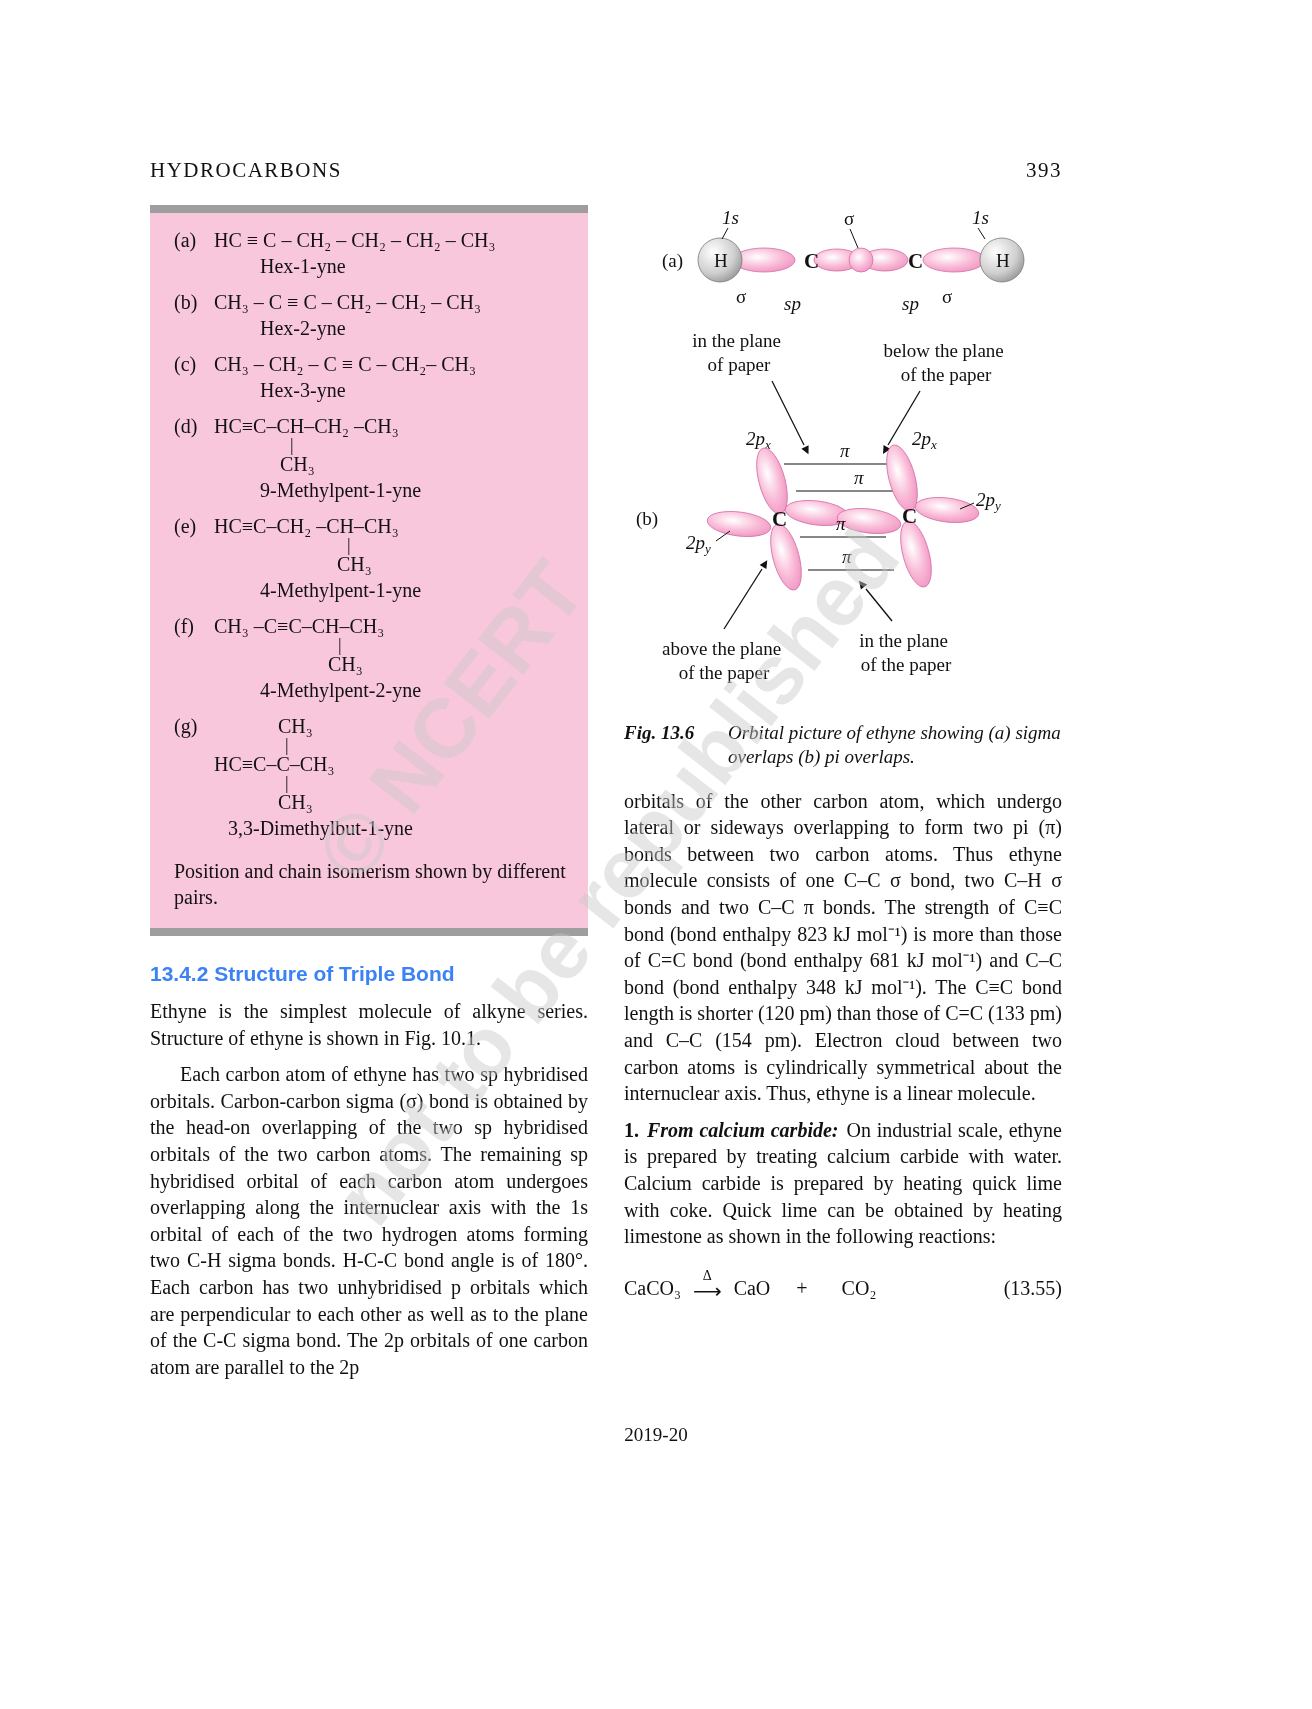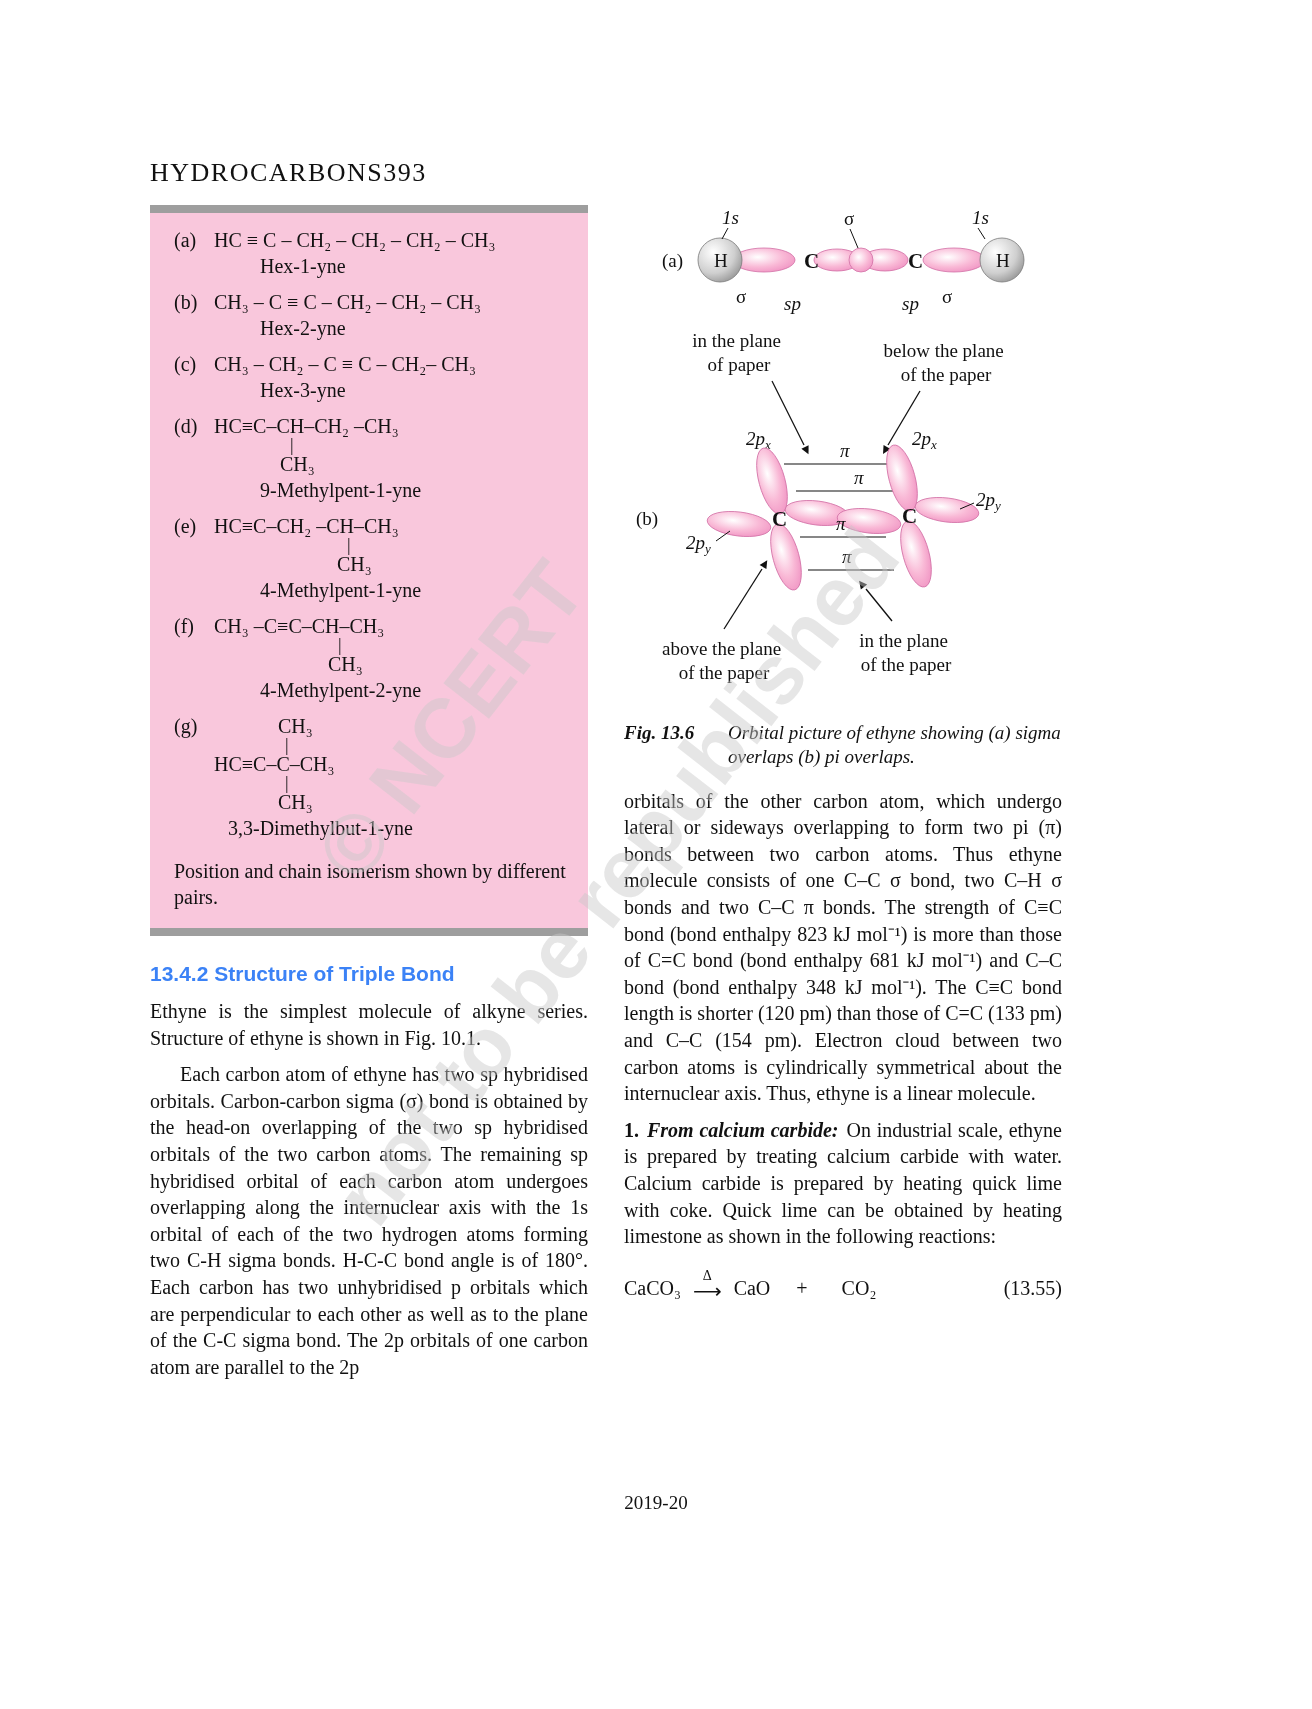--- a/index.html
+++ b/index.html
@@ -14,25 +14,25 @@
     transform:rotate(-52deg); transform-origin:center;
     color:#c9c9c9; opacity:0.45; pointer-events:none;
     font-family:"Liberation Sans", sans-serif; font-weight:bold;
   }
   .wm1 { font-size:84px; margin-left:300px; }
   .wm2 { font-size:84px; margin-top:130px; margin-left:40px; white-space:nowrap; }
 
   
   .header {
     position:absolute; left:150px; top:158px; width:912px;
-    display:flex; 
-    font-size:26px; letter-spacing:1.5px;
+    display:flex; justify-content:space-between;
+    font-size:21px; letter-spacing:1.5px;
   }
   .footer {
-    position:absolute; left:0; top:1492px; width:100%;
+    position:absolute; left:0; top:1424px; width:100%;
     text-align:center; font-size:19px;
   }
 
   
   .columns { position:absolute; left:150px; top:205px; width:912px; display:flex; gap:36px; }
   .col { width:438px; }
 
   
   .pink-box {
     background:#f9c7dc;

